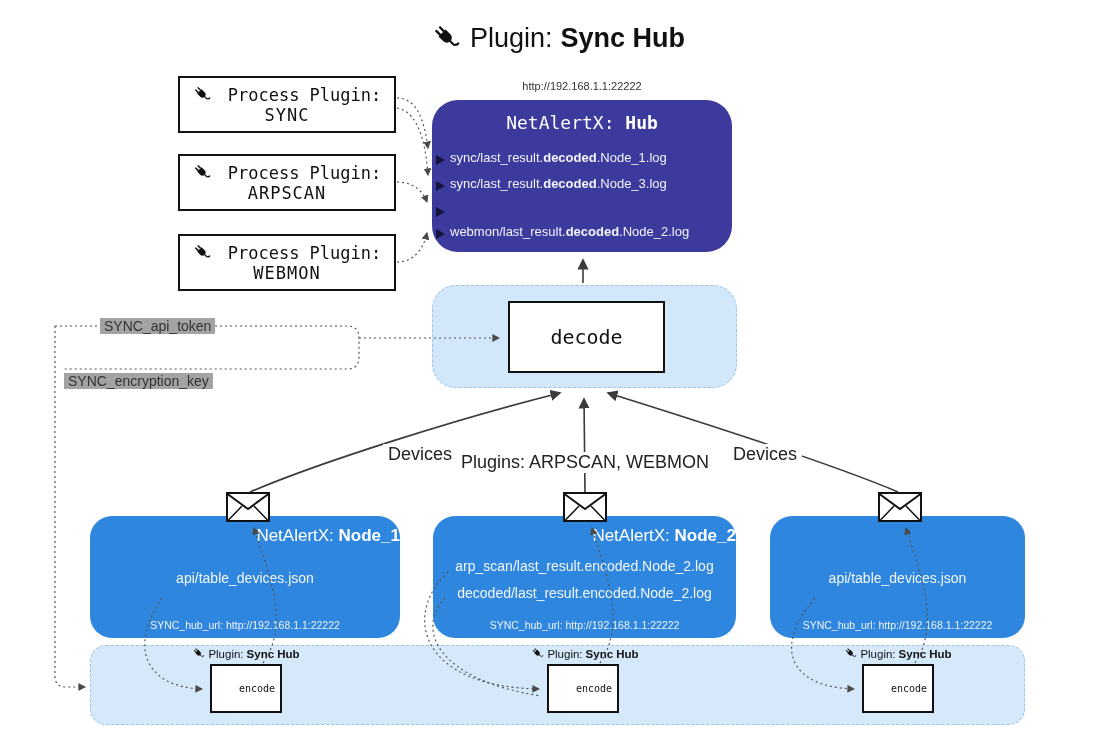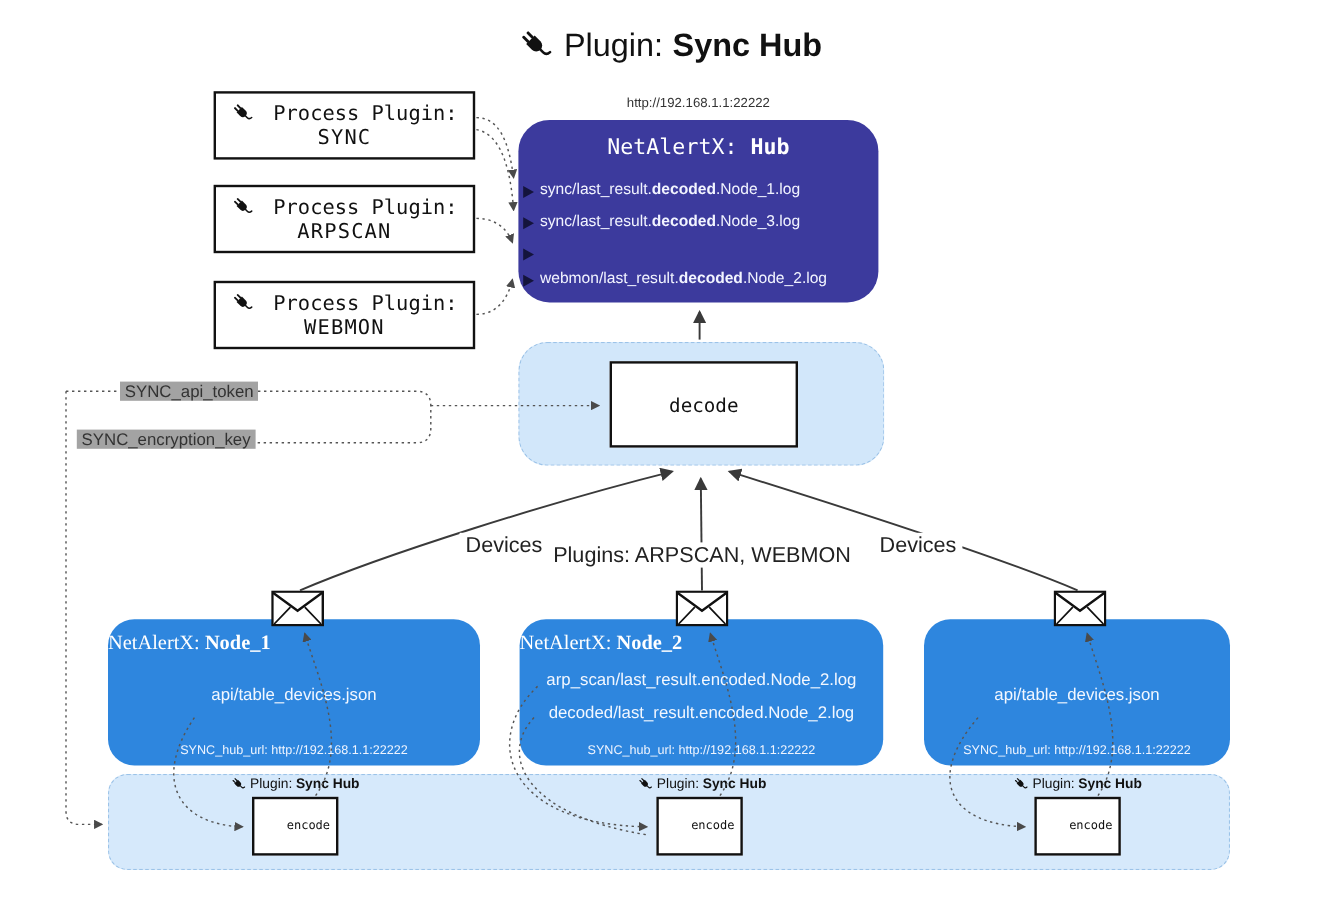--- a/index.html
+++ b/index.html
@@ -43,34 +43,34 @@
   .hub-line .tri { width:0; height:0; border-top:5px solid transparent; border-bottom:5px solid transparent;
                    border-left:9px solid #14143c; margin-right:5px; flex:0 0 auto; }
 
   
   .decode-panel { position:absolute; left:432px; top:285px; width:305px; height:103px;
                   background:#d2e7fa; border:1.5px dashed #9cc3e8; border-radius:24px;
                   box-sizing:border-box; z-index:2; }
   .decode-box { position:absolute; left:508px; top:301px; width:157px; height:72px;
                 background:#fff; border:2px solid #111; box-sizing:border-box;
                 display:flex; align-items:center; justify-content:center;
-                font-family:"DejaVu Sans Mono", monospace; font-size:16px; color:#111; z-index:3; }
+                font-family:"DejaVu Sans Mono", monospace; font-size:20px; color:#111; z-index:3; }
 
   
   .line-label { position:absolute; background:#fff; padding:0 5px; font-size:18px; color:#222;
                 z-index:7; white-space:nowrap; }
   .center-anchor { transform:translateX(-50%); }
   .secret-label { position:absolute; background:#a3a3a3; padding:0 4px; font-size:14px; color:#333;
                   z-index:7; white-space:nowrap; }
 
   
   .node { position:absolute; top:516px; height:122px; background:#2e86de; border-radius:22px;
           color:#fff; z-index:2; }
-  .node-title { position:absolute; top:10px; left:0; width:100%; text-align:left;
-                font-family:Liberation Serif, serif; font-size:17px; }
+  .node-title { position:absolute; top:10px; left:0; width:100%; text-align:right;
+                font-family:Liberation Sans, sans-serif; font-size:17px; }
   .node-file { position:absolute; left:0; width:100%; text-align:center; font-size:14px; color:#f2f7ff; }
   .node-footer { position:absolute; bottom:7px; left:0; width:100%; text-align:center;
                  font-size:10.5px; color:#eef4ff; }
   .envelope { position:absolute; width:44px; height:30px; z-index:5; }
 
   
   .bottom-panel { position:absolute; left:90px; top:645px; width:935px; height:80px;
                   background:#d6e9fb; border:1.5px dashed #9cc3e8; border-radius:16px;
                   box-sizing:border-box; z-index:1; }
   .enc-label { position:absolute; top:647px; transform:translateX(-50%);
@@ -162,21 +162,21 @@
     <div class="hub-line" style="top:117px">
       <span class="tri"></span>
       <span><span>webmon/last_result.</span><span class="b">decoded</span><span>.Node_2.log</span></span>
     </div>
   </div>
 
   <div class="decode-panel"></div>
   <div class="decode-box">decode</div>
 
   <div class="secret-label" style="left:100px; top:318px">SYNC_api_token</div>
-  <div class="secret-label" style="left:64px; top:358px">SYNC_encryption_key</div>
+  <div class="secret-label" style="left:64px; top:373px">SYNC_encryption_key</div>
 
   <div class="line-label center-anchor" style="left:420px; top:444px">Devices</div>
   <div class="line-label center-anchor" style="left:585px; top:452px">Plugins: ARPSCAN, WEBMON</div>
   <div class="line-label center-anchor" style="left:765px; top:444px">Devices</div>
 
   <div class="node" style="left:90px; width:310px">
     <div class="node-title">
       <span>NetAlertX: </span><span class="b">Node_1</span>
     </div>
     <div class="node-file" style="top:54px">api/table_devices.json</div>

